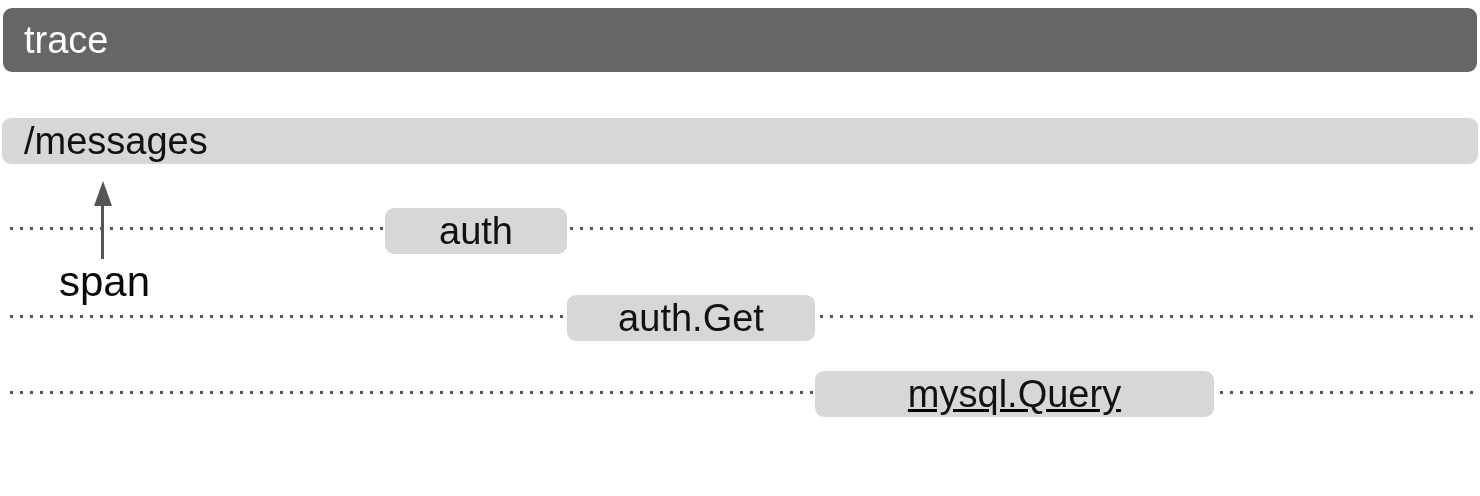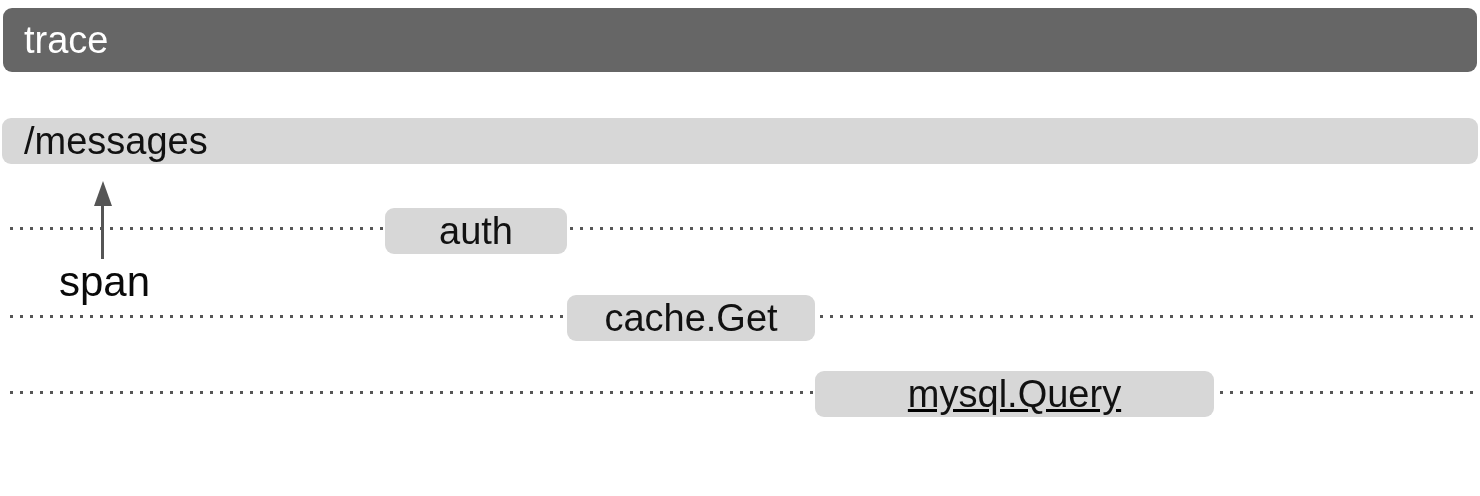--- a/index.html
+++ b/index.html
@@ -109,21 +109,21 @@
 
   <div class="dotted-line" style="left:10px; top:391px; width:1468px;"></div>
 
   <div class="dotted-line" style="left:10px; top:465px; width:1468px;"></div>
 
   <div class="bar span-bar" style="left:385px; top:208px; width:182px; height:46px;">
     <span class="bar-label">auth</span>
   </div>
 
   <div class="bar span-bar" style="left:567px; top:295px; width:248px; height:46px;">
-    <span class="bar-label">cache.Get</span>
+    <span class="bar-label">auth.Get</span>
   </div>
 
   <div class="bar span-bar" style="left:815px; top:371px; width:399px; height:46px;text-decoration:underline;">
     <span class="bar-label">mysql.Query</span>
   </div>
 
 
   <div class="arrow-annotation" style="left:0; top:0; width:1480px; height:496px;">
     <div class="arrow-head" style="left:94px; top:181px;"></div>
     <div class="arrow-shaft" style="left:101px; top:203px; height:56px;"></div>

